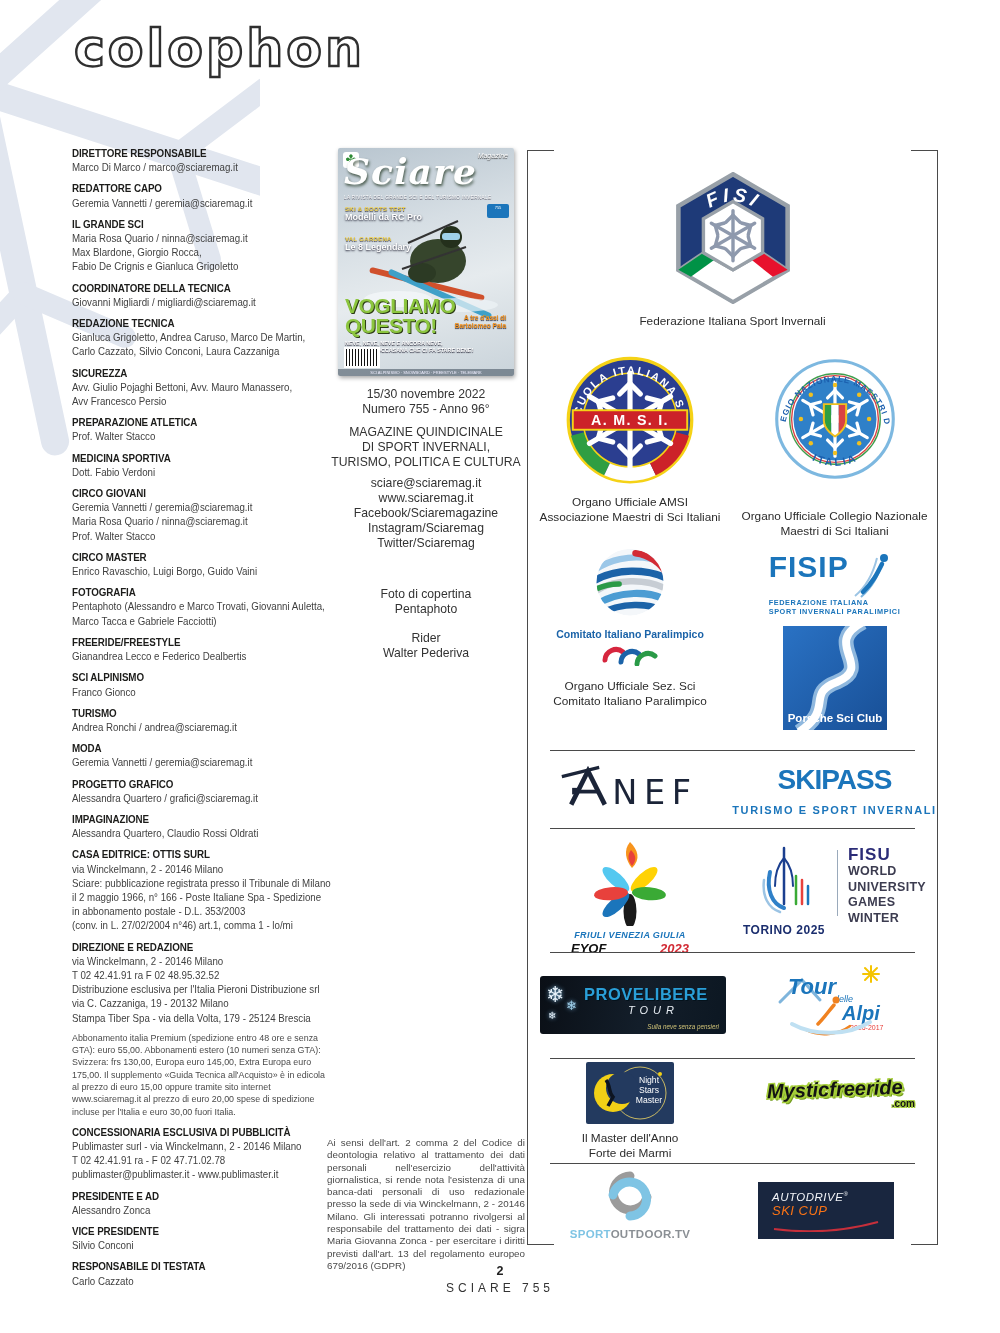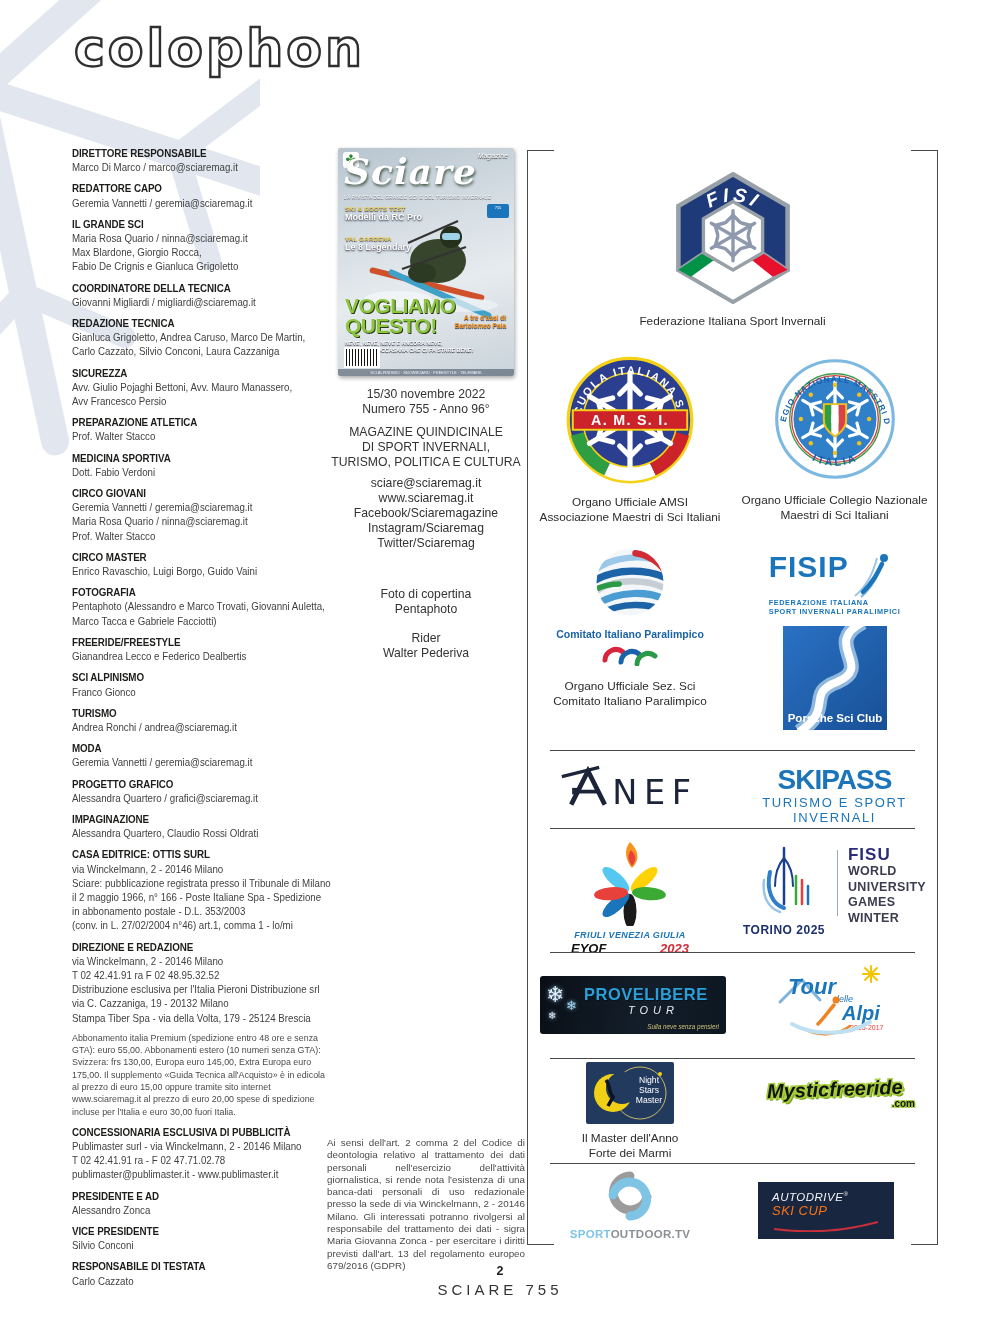--- a/index.html
+++ b/index.html
@@ -68,21 +68,21 @@
   #fisi-wrap{position:absolute;left:0;right:0;top:22px;text-align:center;}
   #fisi-caption{margin-top:6px;}
   
   #cip-label{font-size:10.5px;font-weight:bold;color:#1b63a8;margin-top:2px;}
   
   .fisip-name{font-size:30px;font-weight:bold;color:#1b75bb;letter-spacing:1px;line-height:30px;display:inline-block;vertical-align:top;}
   .fisip-sub{font-size:7.3px;font-weight:bold;color:#1b75bb;letter-spacing:.6px;line-height:9px;}
   
   
   .skipass-name{font-size:28px;font-weight:bold;color:#1b75bb;letter-spacing:-1px;line-height:28px;}
-  .skipass-sub{font-size:13px;font-weight:normal;color:#1b75bb;letter-spacing:1.6px;margin-top:1px;}
+  .skipass-sub{font-size:11px;font-weight:bold;color:#1b75bb;letter-spacing:1.6px;margin-top:10px;}
   
   .eyof-l1{font-size:9px;font-weight:bold;font-style:italic;color:#1b75bb;letter-spacing:.4px;}
   .eyof-row{width:118px;margin:1px auto 0;display:flex;justify-content:space-between;align-items:flex-end;}
   .eyof-name{font-size:13px;font-weight:bold;font-style:italic;color:#111;}
   .eyof-year{font-size:13px;font-weight:bold;font-style:italic;color:#d22b35;}
   
   .torino{display:flex;align-items:flex-start;justify-content:center;}
   .torino-label{font-size:12px;font-weight:bold;color:#1b2e6e;letter-spacing:.5px;margin-top:3px;}
   .vline{width:1px;height:66px;background:#9aaabb;margin:4px 10px 0 12px;}
   .fisu{text-align:left;}
@@ -108,21 +108,21 @@
   
   .so-text{font-size:11.5px;font-weight:bold;letter-spacing:.3px;margin-top:2px;}
   .so-a{color:#7fc4e4}.so-b{color:#8a8f94}
   
   #autodrive-box{position:absolute;left:230px;top:1032px;width:136px;height:57px;background:#19263f;padding:9px 0 0 14px;box-sizing:border-box;}
   .ad-l1{font-size:11.5px;font-style:italic;color:#f2f4f8;letter-spacing:.5px;}
   .ad-reg{font-size:6px;vertical-align:super;}
   .ad-l2{font-size:13px;font-style:italic;font-weight:normal;color:#f97316;letter-spacing:.5px;}
   
   #footer-page{position:absolute;left:0;right:0;top:1264px;text-align:center;font-size:12.5px;font-weight:bold;color:#222;}
-  #footer-title{position:absolute;left:0;right:0;top:1281px;text-align:center;font-size:15px;letter-spacing:4px;color:#333;}
+  #footer-title{position:absolute;left:0;right:0;top:1281px;text-align:center;font-size:12px;letter-spacing:4px;color:#333;}
 </style>
 </head>
 <body>
 
 <div id="page">
 
   <svg id="bg-flake" width="260" height="480" viewBox="0 0 260 480">
     <g stroke="#e1e6ef" stroke-width="28" stroke-linecap="round" fill="none" transform="rotate(18 -20 90)">
       <path d="M -20 90 L 340 90"></path>
         <path d="M -20 90 L 160 401"></path>
@@ -468,21 +468,21 @@
         <path d="M 41 38 h 18 v 13 c 0 8 -9 13 -9 13 s -9 -5 -9 -13 Z" fill="none" stroke="#f0c020" stroke-width="1.6"></path>
         <path id="colArcT" d="M 10 54 A 40.5 40.5 0 0 1 90 54" fill="none"></path>
         <text font-size="6.6" font-weight="bold" fill="#1b5fae" letter-spacing=".8">
           <textPath href="#colArcT" startOffset="50%" text-anchor="middle">COLLEGIO NAZIONALE MAESTRI DI SCI</textPath>
         </text>
         <path id="colArcB" d="M 18 72 A 40.5 40.5 0 0 0 82 72" fill="none"></path>
         <text font-size="8.5" font-weight="bold" fill="#1b5fae" letter-spacing="2">
           <textPath href="#colArcB" startOffset="50%" text-anchor="middle">ITALIA</textPath>
         </text>
       </svg>
-      <div class="cap" style="margin-top:8px;">
+      <div class="cap" style="margin-top:24px;">
         <div>Organo Ufficiale Collegio Nazionale</div>
         <div>Maestri di Sci Italiani</div>
       </div>
     </div>
 
     <div class="half" style="left:0;top:396px;">
       <svg width="92" height="76" viewBox="0 0 100 84">
         <clipPath id="ball">
             <circle cx="50" cy="40" r="37"></circle>
           </clipPath>

